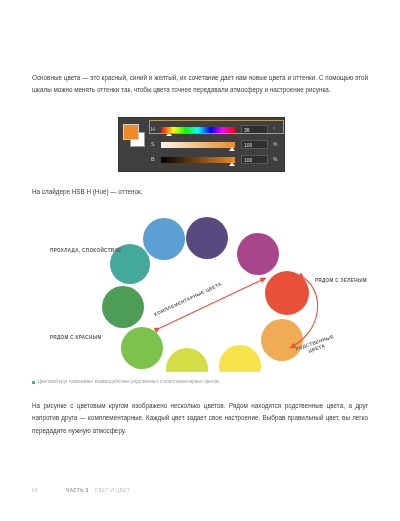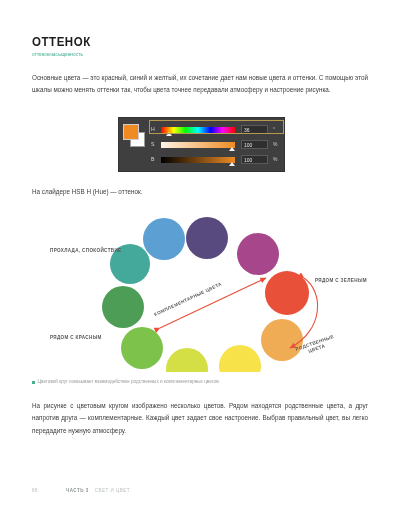--- a/index.html
+++ b/index.html
@@ -242,24 +242,20 @@
   }
   .f-page { width: 34px; color: #b9bfbd; }
   .f-part { font-weight: bold; color: #8d9693; margin-right: 6px; }
   .f-sec  { color: #b9bfbd; }
 </style>
 </head>
 <body>
 
 <div id="page">
 
-  <div class="heading-block">
-    <div class="heading-title">ОТТЕНОК</div>
-    <div class="heading-sub">ОТТЕНОК/НАСЫЩЕННОСТЬ</div>
-  </div>
 
   <div class="para" id="para-intro">Основные цвета — это красный, синий и желтый, их сочетание дает нам новые цвета и оттенки. С помощью этой шкалы можно менять оттенки так, чтобы цвета точнее передавали атмосферу и настроение рисунка.</div>
 
   <div class="picker">
     <div class="picker-swatch-wrap">
       <div class="sw-back"></div>
       <div class="sw-front"></div>
     </div>
     <div class="rows">
 

